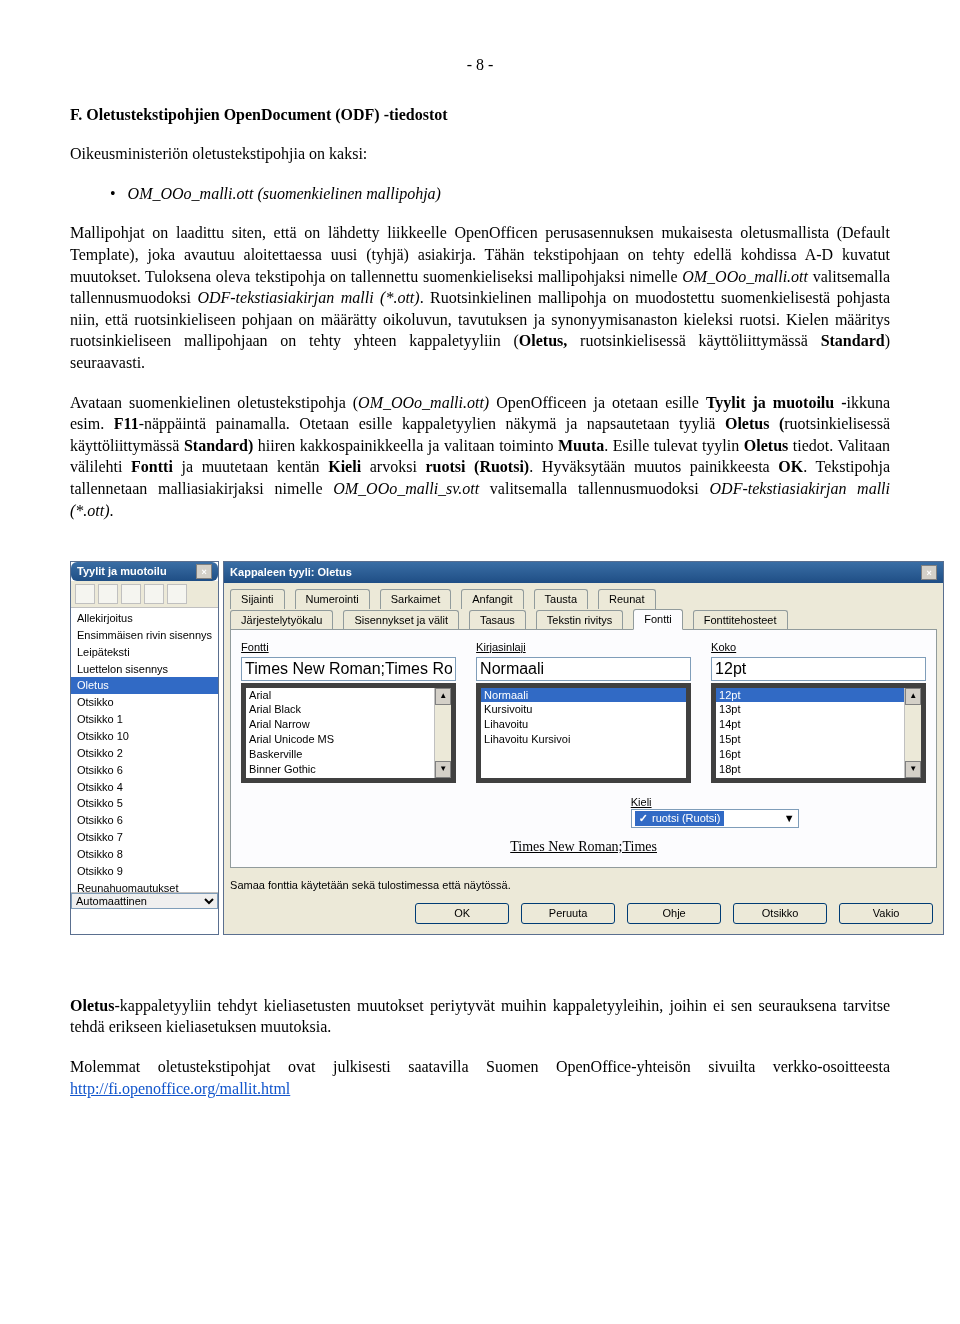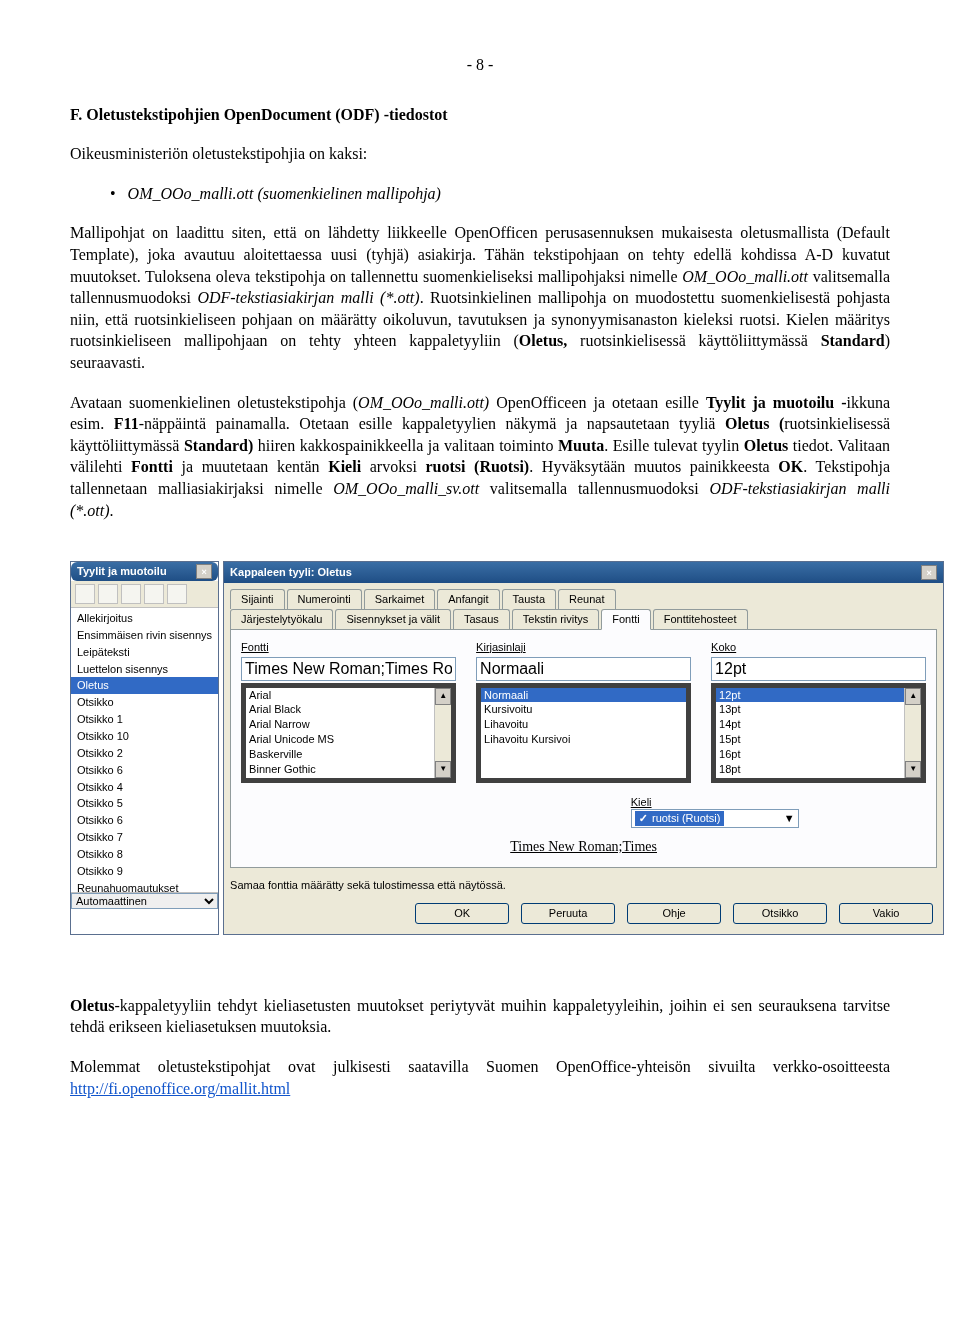--- a/index.html
+++ b/index.html
@@ -90,22 +90,23 @@
 .dialog-title {
   background: linear-gradient(#3a6ea5, #1f4e85);
   color: #fff;
   padding: 3px 6px;
   font-weight: bold;
   display: flex;
   justify-content: space-between;
 }
 .tabs-row {
   display: flex;
-  gap: 0;
+  gap: 8px;
   padding: 6px 6px 0 6px;
+  align-items: flex-end;
 }
 .tab {
   padding: 2px 10px;
   border: 1px solid #919b9c;
   border-bottom: none;
   background: #ece9d8;
   border-radius: 3px 3px 0 0;
   margin-right: 2px;
   position: relative;
 }
@@ -332,21 +333,21 @@
                   <span>ruotsi (Ruotsi)</span>
                 </span>
             <span>▼</span>
           </div>
         </div>
         <div class="narrow" style="flex:0 0 70px"></div>
       </div>
 
       <div class="preview-area">Times New Roman;Times</div>
     </div>
-    <div class="hint-line">Samaa fonttia määrätty sekä tulostimessa että näytössä.</div>
+    <div class="hint-line">Samaa fonttia käytetään sekä tulostimessa että näytössä.</div>
     <div class="button-row">
       <div class="win-btn">OK</div>
       <div class="win-btn">Peruuta</div>
       <div class="win-btn">Ohje</div>
       <div class="win-btn">Otsikko</div>
       <div class="win-btn">Vakio</div>
     </div>
   </div>
 
 </div>

